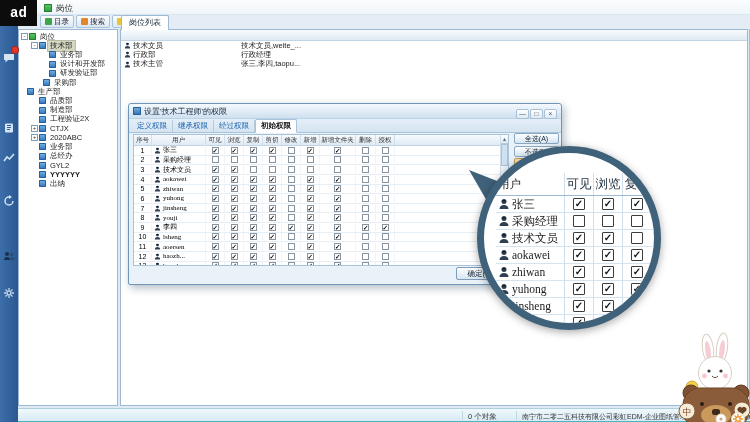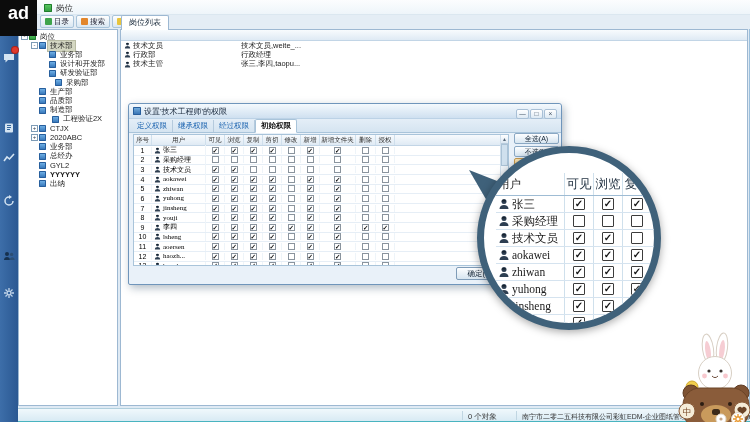--- a/index.html
+++ b/index.html
@@ -2,22 +2,22 @@
 <html><head>
 <meta charset="utf-8">
 <style>
   html,body{margin:0;padding:0;}
   body{width:750px;height:422px;position:relative;overflow:hidden;
        font-family:"Liberation Sans",sans-serif;background:#dfeaf4;
        box-shadow:inset 0 0 0 1px #9cc0dc;}
   
   .titlebar{position:absolute;left:0;top:0;right:0;height:14px;
     background:linear-gradient(#fcfdfe,#eef5fa);border-bottom:1px solid #dbe7f0;z-index:5;}
-  .logo{position:absolute;left:0;top:0;width:37px;height:36px;background:#0c0c0c;color:#fff;
-    font-weight:bold;font-size:18px;line-height:26px;text-align:center;z-index:30;}
+  .logo{position:absolute;left:0;top:0;width:37px;height:26px;background:#0c0c0c;color:#fff;
+    font-weight:bold;font-size:14px;line-height:26px;text-align:center;z-index:30;font-family:Liberation Mono, monospace;}
   .window-icon{position:absolute;left:44px;top:4px;width:8px;height:8px;border-radius:1px;
     background:linear-gradient(#5fcc66,#2e9a3c);box-shadow:inset 0 0 0 1px #1f7d2d;z-index:6;}
   .window-title{position:absolute;left:56px;top:3px;font-size:8.5px;color:#222;z-index:6;}
   
   .leftrail{position:absolute;left:0;top:0;width:18px;height:422px;z-index:20;
     background:linear-gradient(90deg,#3d6ea9,#2a5892);}
   .rail-icon{position:absolute;left:3px;width:12px;height:12px;}
   .rail-badge{position:absolute;right:-3px;top:-3px;width:6px;height:6px;border-radius:50%;
     background:#e0392b;box-shadow:0 0 0 1px #b02218;}
   
@@ -199,41 +199,41 @@
       <div class="tree-item" style="padding-left: 22px;">
         <span class="exp-space"></span>
         <span class="tree-icon"></span>
         <span class="tree-label">设计和开发部</span>
       </div>
       <div class="tree-item" style="padding-left: 22px;">
         <span class="exp-space"></span>
         <span class="tree-icon"></span>
         <span class="tree-label">研发验证部</span>
       </div>
-      <div class="tree-item" style="padding-left: 28px;">
+      <div class="tree-item" style="padding-left: 16px;">
         <span class="exp-space"></span>
         <span class="tree-icon"></span>
         <span class="tree-label">采购部</span>
       </div>
+      <div class="tree-item" style="">
+        <span class="exp-space"></span>
+        <span class="tree-icon"></span>
+        <span class="tree-label">生产部</span>
+      </div>
       <div class="tree-item" style="padding-left: 12px;">
         <span class="exp-space"></span>
         <span class="tree-icon"></span>
-        <span class="tree-label">生产部</span>
+        <span class="tree-label">品质部</span>
       </div>
       <div class="tree-item" style="padding-left: 12px;">
         <span class="exp-space"></span>
         <span class="tree-icon"></span>
-        <span class="tree-label">品质部</span>
+        <span class="tree-label">制造部</span>
       </div>
       <div class="tree-item" style="padding-left: 12px;">
-        <span class="exp-space"></span>
-        <span class="tree-icon"></span>
-        <span class="tree-label">制造部</span>
-      </div>
-      <div class="tree-item" style="padding-left: 12px; justify-content: center;">
         <span class="exp-space"></span>
         <span class="tree-icon"></span>
         <span class="tree-label">工程验证2X</span>
       </div>
       <div class="tree-item" style="padding-left: 12px;">
         <span class="expander">+</span>
         <span class="tree-icon"></span>
         <span class="tree-label">CTJX</span>
       </div>
       <div class="tree-item" style="padding-left: 12px;">

